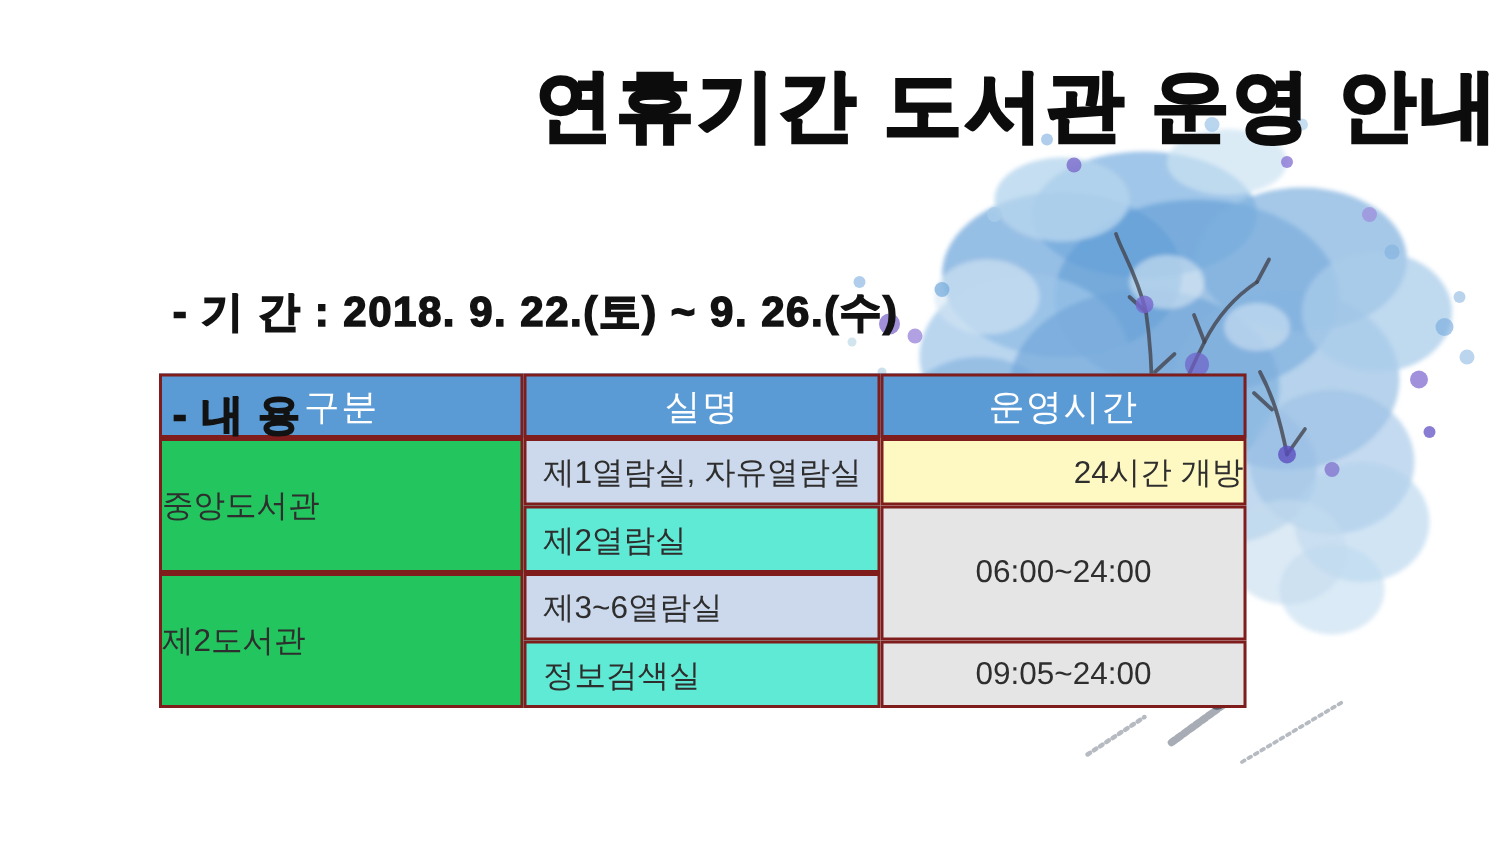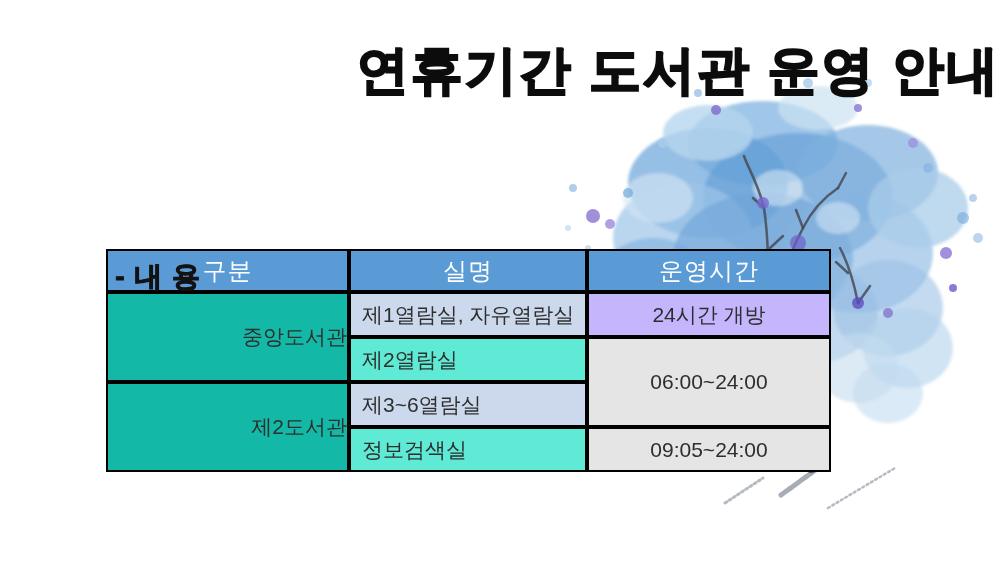--- a/index.html
+++ b/index.html
@@ -15,32 +15,32 @@
   }
   .info-line{
     position:absolute;z-index:3;font-size:28px;font-weight:900;color:#121212;
     letter-spacing:1px;-webkit-text-stroke:1px #121212;white-space:pre;
   }
   .period-line{left:80px;top:157px;}
   .content-line{left:80px;top:226px;}
   .table-wrap{position:absolute;left:106px;top:249px;z-index:2;}
   table.schedule{border-collapse:separate;border-spacing:0;table-layout:fixed;}
   .schedule col.c1{width:243px;} .schedule col.c2{width:238px;} .schedule col.c3{width:244px;}
-  .schedule th,.schedule td{border:2px solid #000000;padding:0;}
+  .schedule th,.schedule td{border:2px solid #7f1d1d;padding:0;}
   .schedule th{
     background:#5b9bd5;color:#ffffff;font-size:24px;font-weight:400;
     height:39px;text-align:center;letter-spacing:1px;
   }
   .schedule td{font-size:21px;color:#2e2e2e;height:41px;}
-  .schedule td.group{background:#14b8a6;text-align:right;}
+  .schedule td.group{background:#22c55e;text-align:left;}
   .schedule td.room{text-align:left;padding-left:11px;}
   .schedule tr.band-a td.room{background:#ccd9ec;}
   .schedule tr.band-b td.room{background:#5eead4;}
   .schedule td.hours{text-align:center;}
-  .schedule td.hours-a{background:#c4b5fd;}
+  .schedule td.hours-a{background:#fef9c3;text-align:right;}
   .schedule td.hours-b{background:#e5e5e5;}
   .footnote{
     position:absolute;left:114px;top:491px;z-index:3;
     font-size:23px;font-weight:700;color:#e8281e;letter-spacing:.5px;white-space:pre;
   }
 </style>
 </head>
 <body>
 
 <div class="stage">
@@ -118,20 +118,23 @@
     <g stroke="#5e6878" fill="none" stroke-linecap="round">
       <path d="M167,455 L205,430" stroke-width="3" stroke-opacity=".45" stroke-dasharray="2 3"></path>
       <path d="M223,447 L263,418" stroke-width="5" stroke-opacity=".55" stroke-dasharray="3 2"></path>
       <path d="M270,460 L337,420" stroke-width="2.5" stroke-opacity=".45" stroke-dasharray="2 3"></path>
       <ellipse cx="256" cy="420" rx="7" ry="4" fill="#3a4150" fill-opacity=".75" stroke="none" transform="rotate(-35 256 420)"></ellipse>
     </g>
   </svg>
 
   <h1 class="page-title">연휴기간 도서관 운영 안내</h1>
 
+  <div class="info-line period-line">
+    <span>- 기 간 :</span><span> </span><span>2018. 9. 22.(토) ~ 9. 26.(수)</span>
+  </div>
 
   <div class="info-line content-line">
     <span>- 내 용</span>
   </div>
 
   <div class="table-wrap">
     <table class="schedule">
       <colgroup>
           <col class="c1">
           <col class="c2">

